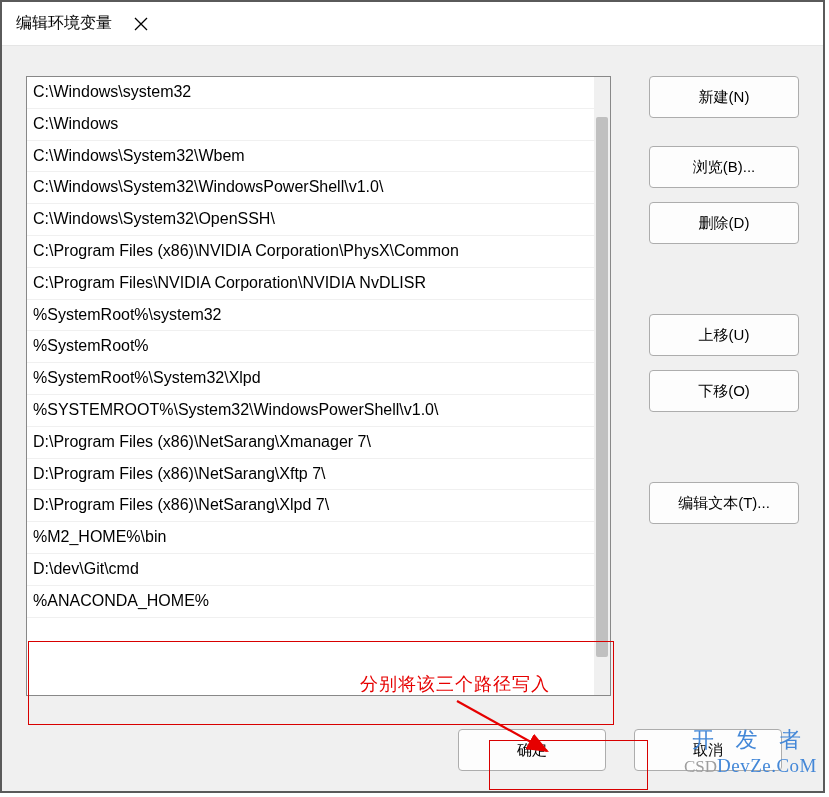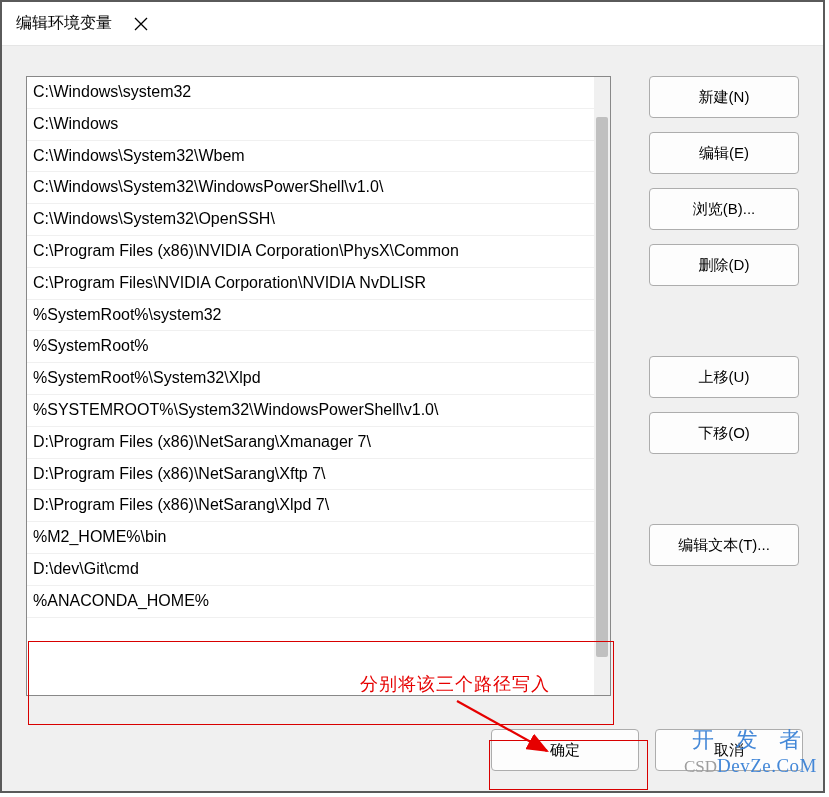--- a/index.html
+++ b/index.html
@@ -109,24 +109,24 @@
       left: 358px; top: 670px;
       letter-spacing: 1px;
     }
     .arrow-svg {
       position: absolute;
       left: 450px; top: 694px;
       pointer-events: none;
     }
     .footer-btns {
       position: absolute;
-      right: 20px;
+      right: 41px;
       bottom: 20px;
       display: flex;
-      gap: 16px;
+      gap: 28px;
       justify-content: space-between;
     }
     .footer-btns .win-btn { width: 148px; }
     .watermark {
       position: absolute;
       right: 6px;
       bottom: 14px;
       font-size: 19px;
       color: #3b82d6;
       font-family: Liberation Serif, serif;
@@ -175,21 +175,20 @@
             <div class="list-item">%ANACONDA_HOME%</div>
           </div>
         <div class="scrollbar">
           <div class="scrollbar-thumb"></div>
         </div>
       </div>
 
       <div class="side-buttons">
         <button class="win-btn">新建(N)</button>
         <div class="gap-small"></div>
-        <button class="win-btn">编辑(E)</button>
         <div class="gap-small"></div>
         <button class="win-btn">浏览(B)...</button>
         <div class="gap-small"></div>
         <button class="win-btn">删除(D)</button>
         <div class="gap-large"></div>
         <button class="win-btn">上移(U)</button>
         <div class="gap-small"></div>
         <button class="win-btn">下移(O)</button>
         <div class="gap-large"></div>
         <button class="win-btn">编辑文本(T)...</button>

